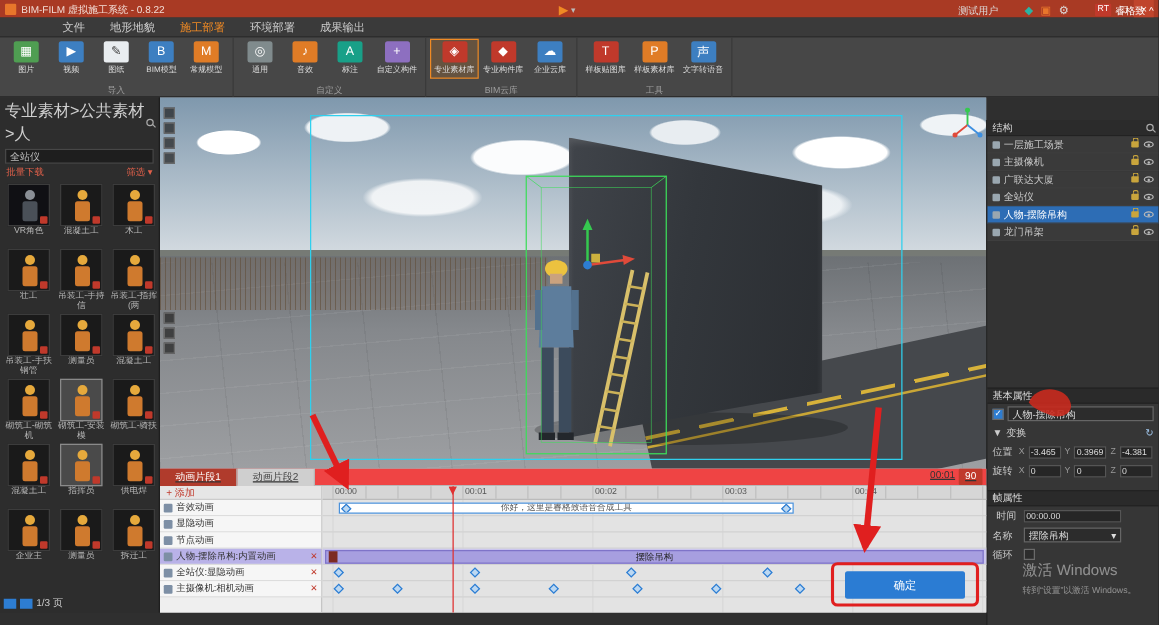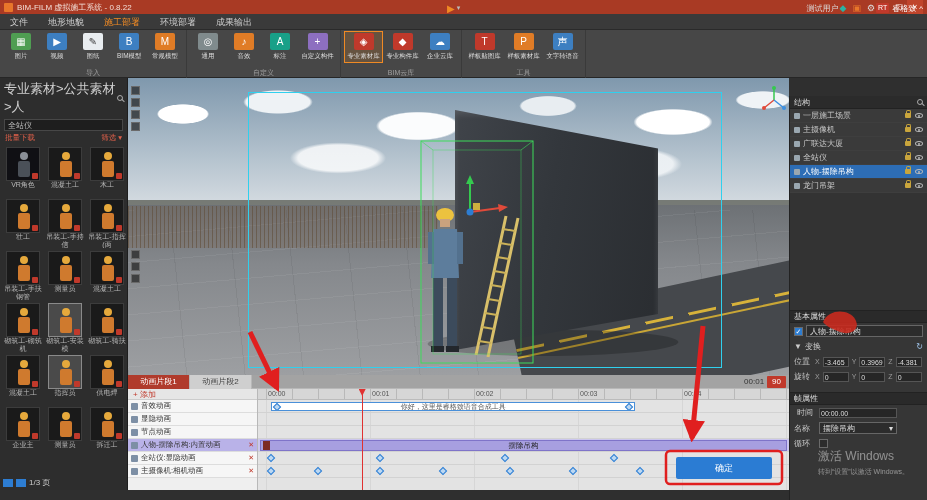--- a/index.html
+++ b/index.html
@@ -13,21 +13,21 @@
   .tb-sp{flex:1;}
   .tb-btn{width:16px;text-align:center;font-size:9px;line-height:14px;color:#fbe9e4;}
   .tb-btn.close{background:#c0452c;}
 
   
   .menubar{position:absolute;left:0;top:14px;width:927px;height:16px;background:#3a3a3a;display:flex;align-items:center;font-size:9px;color:#cccccc;border-bottom:1px solid #2a2a2a;}
   .menu-item{padding:0 10px;line-height:16px;white-space:nowrap;}
   .menu-item.active{color:#f08a24;}
   .play-wrap{position:absolute;left:447px;top:0;height:16px;display:flex;align-items:center;gap:2px;color:#f08a24;font-size:10px;}
   .play-caret{font-size:7px;color:#bbb;}
-  .menu-right{position:absolute;right:4px;top:0;height:16px;display:flex;align-items:center;gap:1px;font-size:8px;}
+  .menu-right{position:absolute;right:4px;top:0;height:16px;display:flex;align-items:center;gap:21px;font-size:8px;}
   .mi{font-size:9px;line-height:16px;}
   .mi-teal{color:#2bb3a3;} .mi-orange{color:#e8762b;} .mi-light{color:#dddddd;}
   .brand{display:flex;align-items:center;gap:3px;color:#fff;font-size:8px;}
   .brand-mark{background:#c0392b;color:#fff;font-size:7px;padding:0 2px;border-radius:1px;line-height:10px;}
 
   
   .ribbon{position:absolute;left:0;top:30px;width:927px;height:48px;background:#474747;border-bottom:1px solid #262626;display:flex;}
   .rgroup{display:flex;flex-direction:column;height:48px;border-right:1px solid #3a3a3a;padding:2px 4px 0;}
   .rtools{display:flex;gap:2px;flex:1;align-items:flex-start;}
   .rtool{min-width:34px;display:flex;flex-direction:column;align-items:center;gap:1px;padding:1px 1px;}
@@ -111,21 +111,21 @@
   .tr-head{display:flex;align-items:center;gap:3px;padding:2px 4px;color:#cccccc;}
   .tr-head .rt{margin-left:auto;color:#9ec3e8;}
   .axis{color:#9a9a9a;font-size:7px;flex:none;}
   .val{width:26px;height:10px;background:#262626;border:1px solid #555;font-size:7px;line-height:9px;padding:0 1px;color:#ddd;overflow:hidden;}
   .val.wide{width:78px;}
   .drop{display:flex;align-items:center;justify-content:space-between;width:78px;height:12px;background:#2c2c2c;border:1px solid #666;padding:0 3px;color:#ddd;}
   .gap8{height:8px;}
 
   
   .timeline{position:absolute;left:128px;top:375px;width:661px;height:115px;background:#e8e8e8;color:#333;}
-  .tl-header{height:14px;background:#a3a3a3;display:flex;align-items:center;border-bottom:1px solid #b8b8b8;}
+  .tl-header{height:14px;background:#ef4444;display:flex;border-bottom:1px solid #b8b8b8;text-decoration:underline;}
   .tl-tab{width:62px;text-align:center;font-size:8px;line-height:14px;background:#cfcfcf;color:#444;border-right:1px solid #b8b8b8;}
   .tl-tab.active{background:#b03b2c;color:#fff;}
   .tl-time{margin-left:auto;font-size:8px;color:#333;}
   .tl-frame{background:#c0392b;color:#fff;padding:0 5px;margin:0 3px;font-size:8px;line-height:12px;border-radius:1px;}
   .tl-names{position:absolute;left:0;top:14px;width:130px;height:101px;background:#efefef;border-right:1px solid #b8b8b8;}
   .tl-add{height:11px;font-size:8px;color:#c0392b;padding:0 5px;line-height:11px;border-bottom:1px solid #cccccc;background:#e6e6e6;}
   .tname{height:13px;display:flex;align-items:center;gap:3px;padding:0 3px;font-size:7.5px;color:#333;border-bottom:1px solid #dddddd;background:#f6f6f6;white-space:nowrap;overflow:hidden;}
   .tname .pic{width:7px;height:7px;background:#7d8fa5;border-radius:1px;flex:none;}
   .tname.selected{background:#b9b2e8;}
   .tname.has-x::after{content:"✕";color:#c0392b;margin-left:auto;font-size:7px;}
@@ -160,21 +160,21 @@
   <div class="titlebar">
     <span class="tb-logo"></span>
     <span class="tb-title">BIM-FILM 虚拟施工系统 - 0.8.22</span>
     <span class="tb-sp"></span>
     <span class="tb-btn">–</span>
     <span class="tb-btn">□</span>
     <span class="tb-btn close">×</span>
   </div>
 
   <div class="menubar">
-    <div style="display:flex;">
+    <div style="display:flex;padding-left:40px;">
 
     <span class="menu-item">文件</span>
         <span class="menu-item">地形地貌</span>
         <span class="menu-item active">施工部署</span>
         <span class="menu-item">环境部署</span>
         <span class="menu-item">成果输出</span>
       </div>
   </div>
   <div class="play-wrap">
     <span>▶</span>

